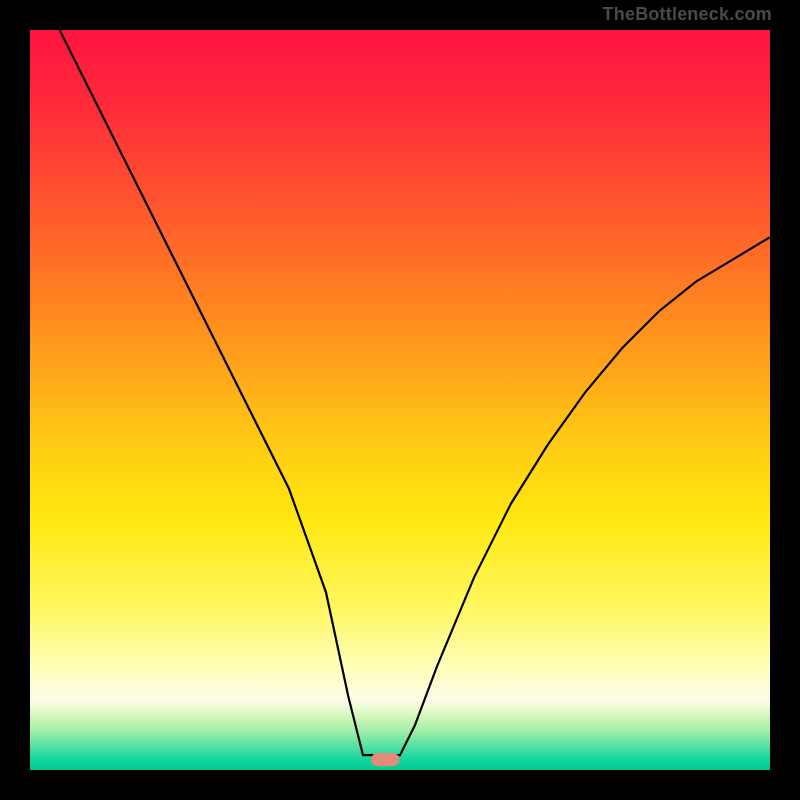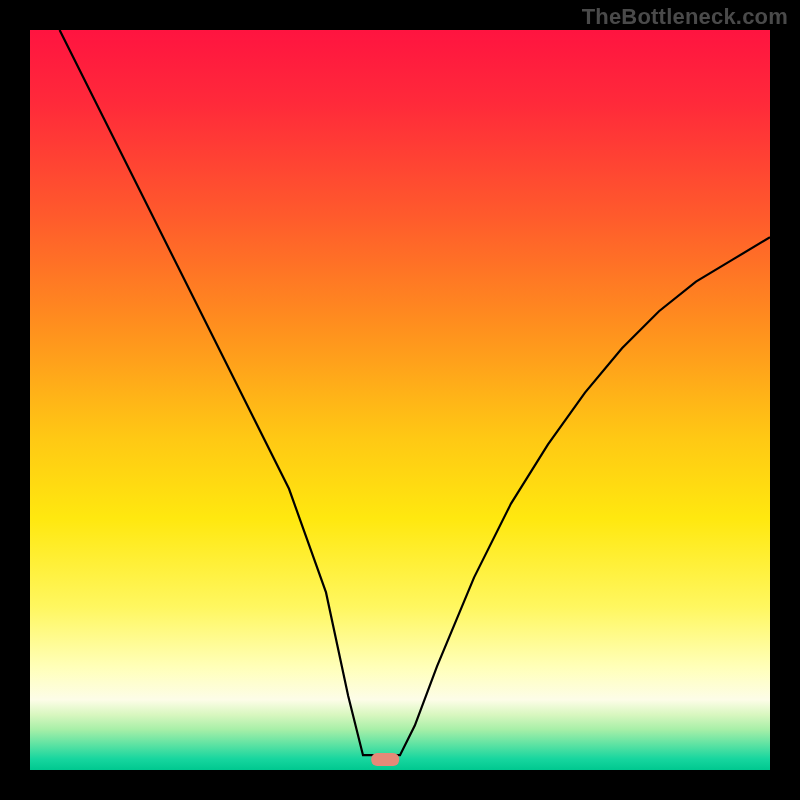--- a/index.html
+++ b/index.html
@@ -13,23 +13,23 @@
   }
   .frame {
     position: relative;
     width: 800px;
     height: 800px;
     background: #000;
   }
   .watermark {
     position: absolute;
     top: 4px;
-    right: 12px;
+    right: 28px;
     color: #4a4a4a;
-    font-size: 22px;
+    font-size: 18px;
     font-weight: 600;
     letter-spacing: 0.2px;
     z-index: 10;
   }
   .plot {
     position: absolute;
     left: 30px;
     top: 30px;
     width: 740px;
     height: 740px;

